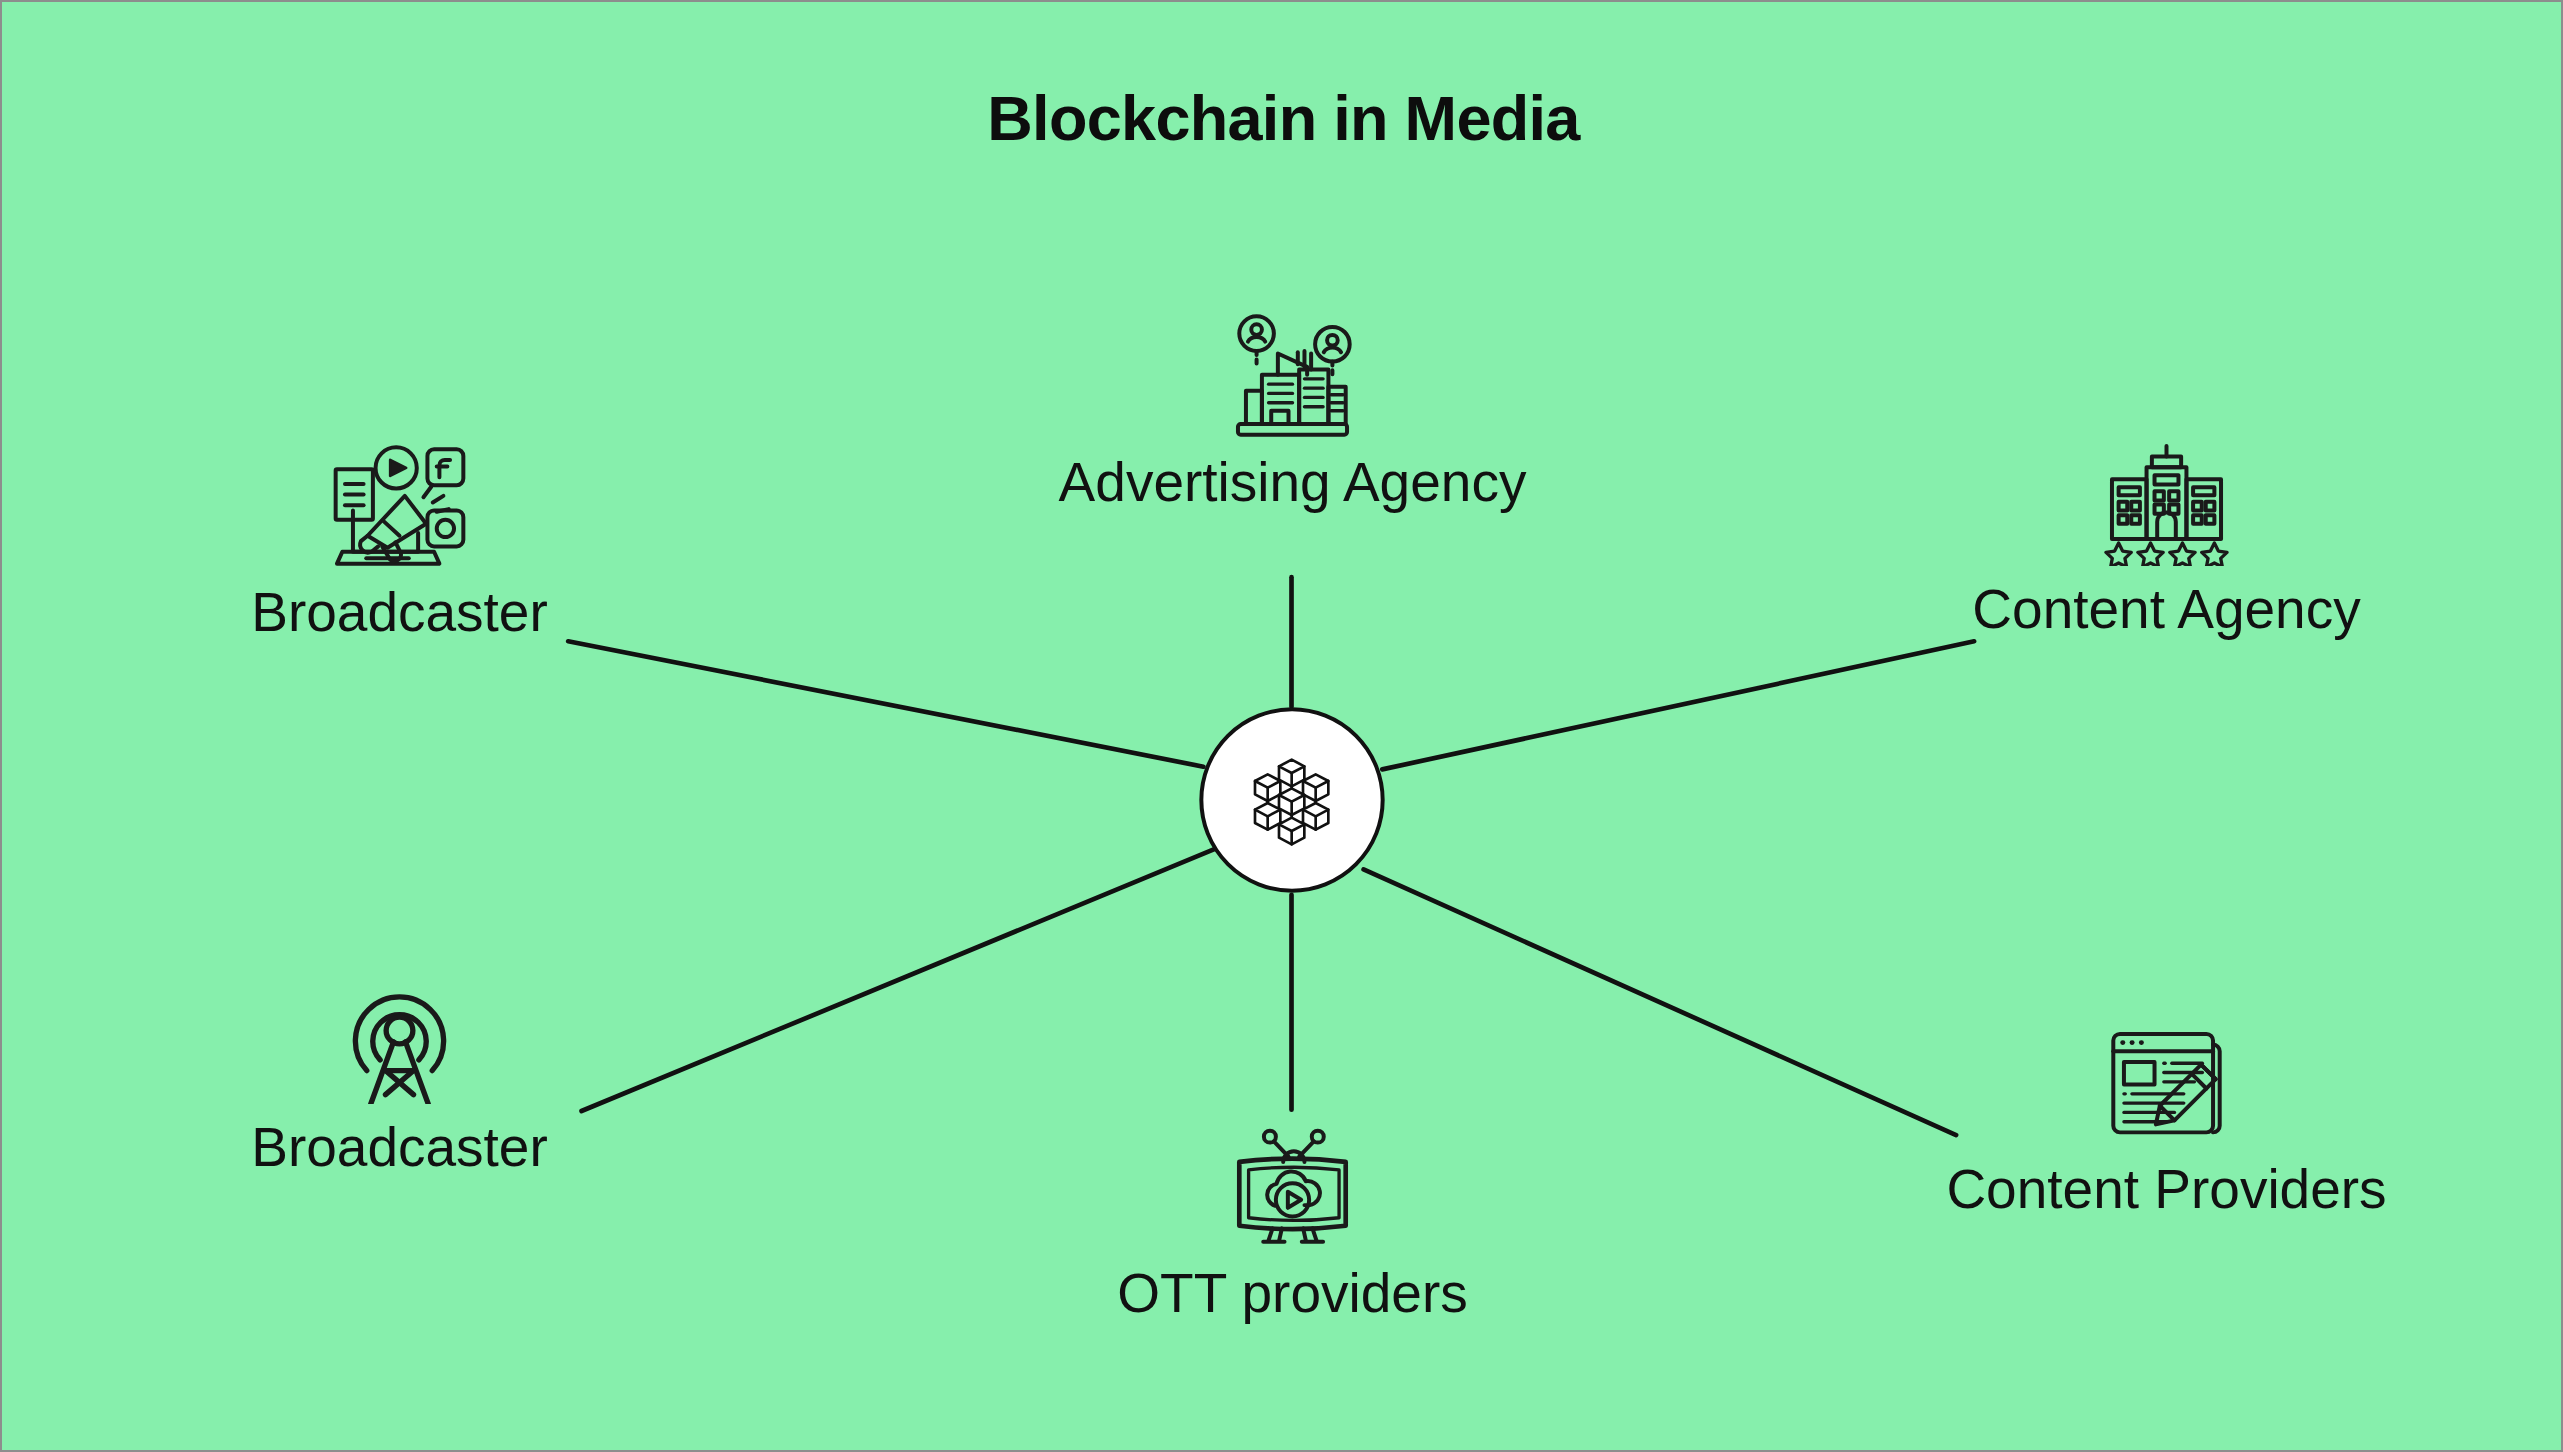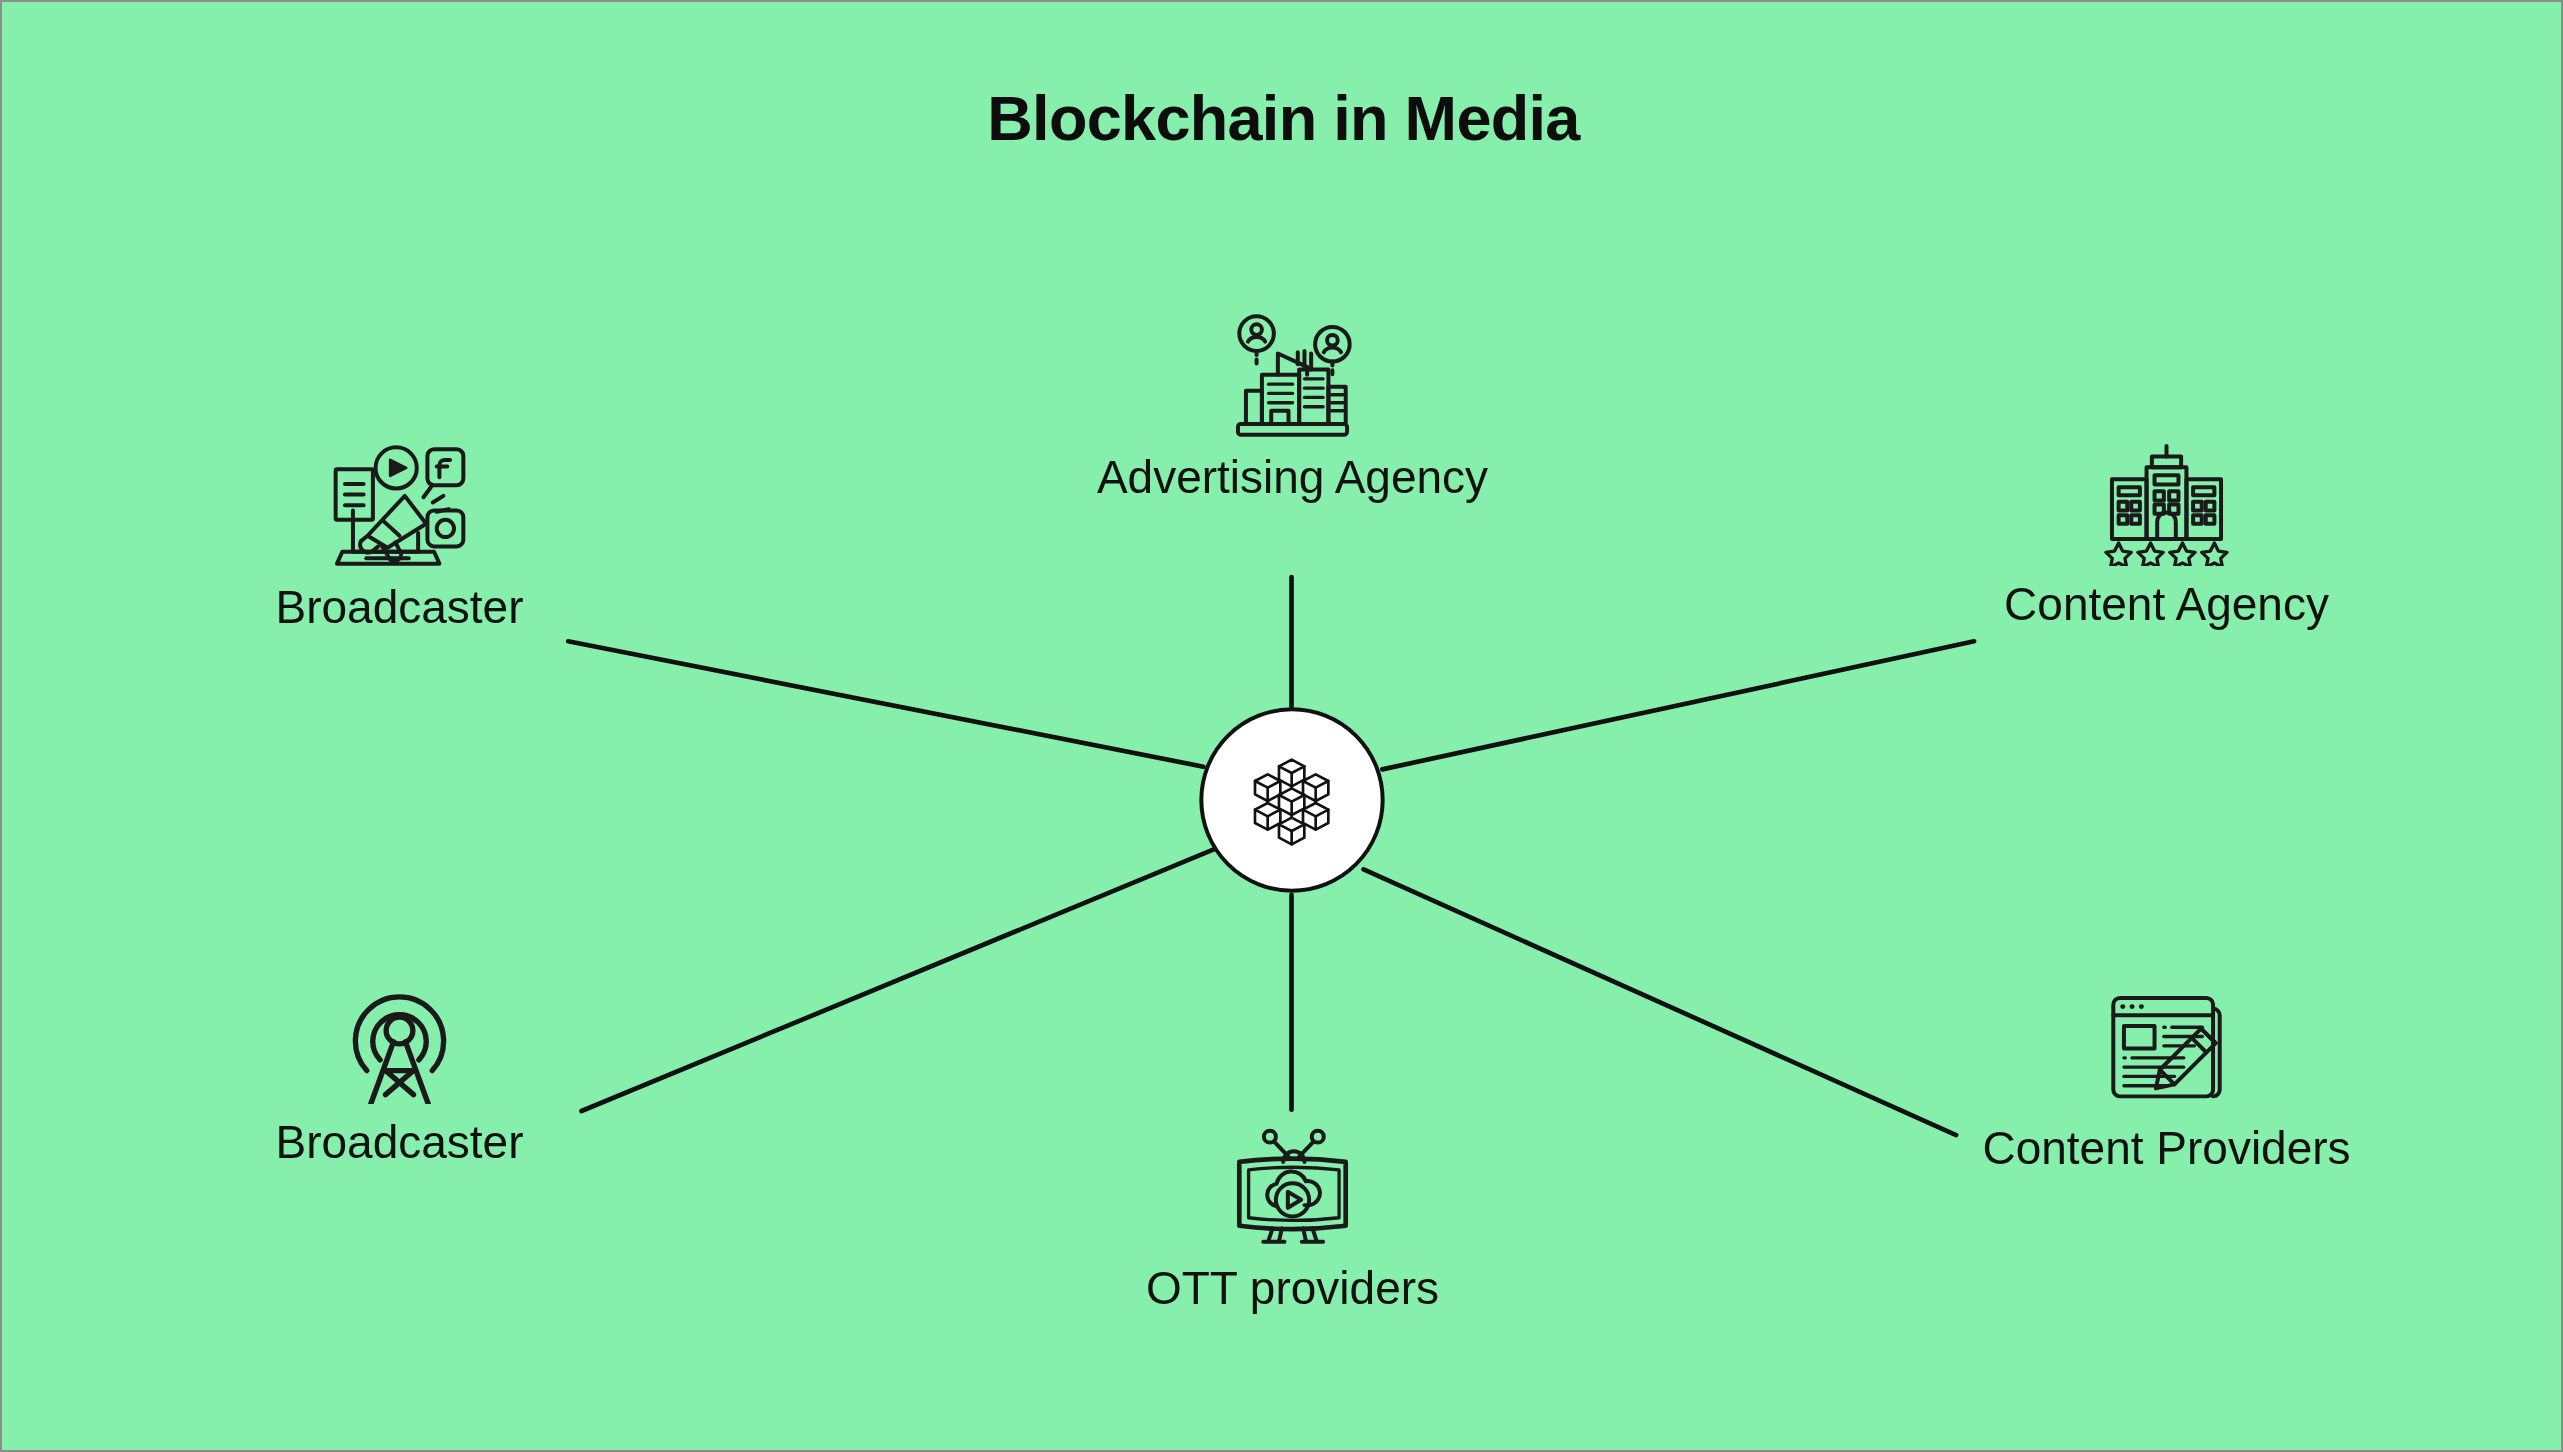--- a/index.html
+++ b/index.html
@@ -39,21 +39,21 @@
     width: 481px;
     margin-left: -240px;
   }
   .node-icon {
     display: block;
     line-height: 0;
   }
   .node-label {
     margin-top: 13.3px;
     font-family: "Liberation Sans", sans-serif;
-    font-size: 46px;
+    font-size: 55px;
     font-weight: normal;
     color: #111111;
     white-space: nowrap;
     line-height: 1.1;
   }
   #spokes {
     position: absolute;
     top: 0;
     left: 0;
     width: 2563px;
@@ -267,21 +267,21 @@
           <path d="M28 156 l6 12 l13 2 l-9.5 9 l2.5 13 l-12 -6 l-12 6 l2.5 -13 l-9.5 -9 l13 -2 z"></path>
           <path d="M76 156 l6 12 l13 2 l-9.5 9 l2.5 13 l-12 -6 l-12 6 l2.5 -13 l-9.5 -9 l13 -2 z"></path>
           <path d="M124 156 l6 12 l13 2 l-9.5 9 l2.5 13 l-12 -6 l-12 6 l2.5 -13 l-9.5 -9 l13 -2 z"></path>
           <path d="M172 156 l6 12 l13 2 l-9.5 9 l2.5 13 l-12 -6 l-12 6 l2.5 -13 l-9.5 -9 l13 -2 z"></path>
         </g>
       </svg>
     </div>
     <div class="node-label">Content Agency</div>
   </div>
 
-  <div class="node" style="left:2164px; top:981px;text-align:right;">
+  <div class="node" style="left:2164px; top:1017px;text-align:right;">
     <div class="node-icon">
       <svg width="133" height="127" viewBox="0 0 200 190" xmlns="http://www.w3.org/2000/svg" stroke="#1a1a1a" fill="none" stroke-width="6" stroke-linecap="round" stroke-linejoin="round">
 
         <path d="M170 38 a10 10 0 0 1 10 10 v112 a10 10 0 0 1 -10 10"></path>
 
         <rect x="20" y="22" width="150" height="148" rx="10"></rect>
         <line x1="20" y1="48" x2="170" y2="48"></line>
         <g stroke-width="7">
           <line x1="34" y1="35" x2="34.5" y2="35"></line>
           <line x1="48" y1="35" x2="48.5" y2="35"></line>

